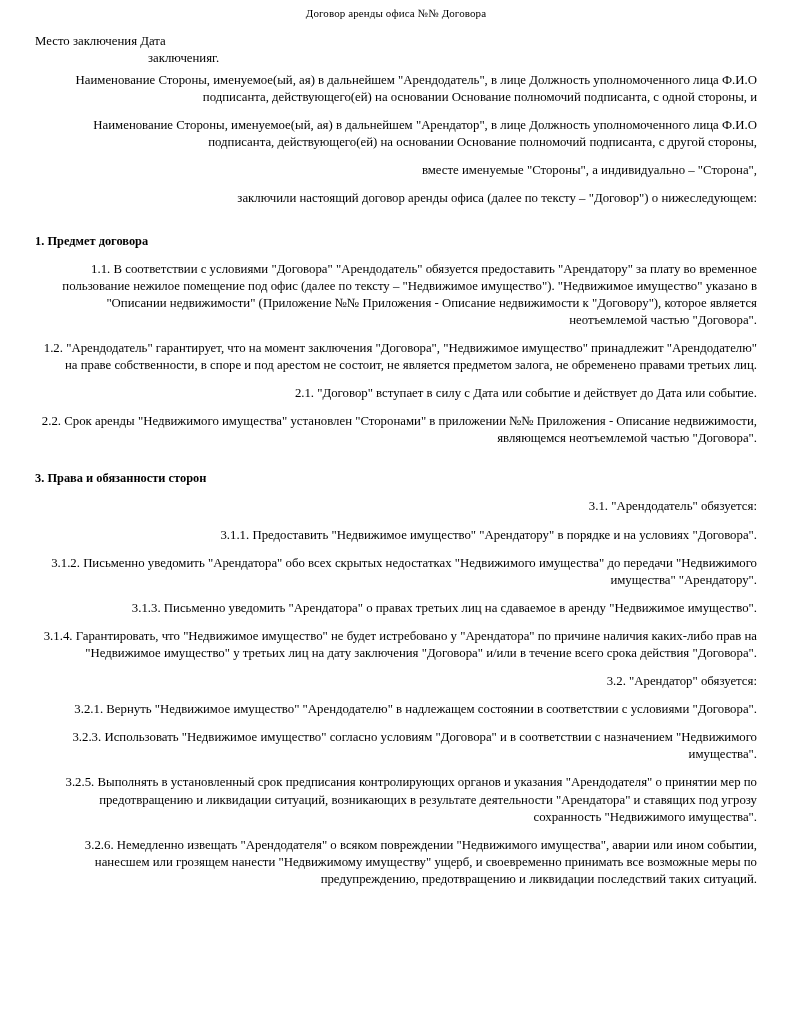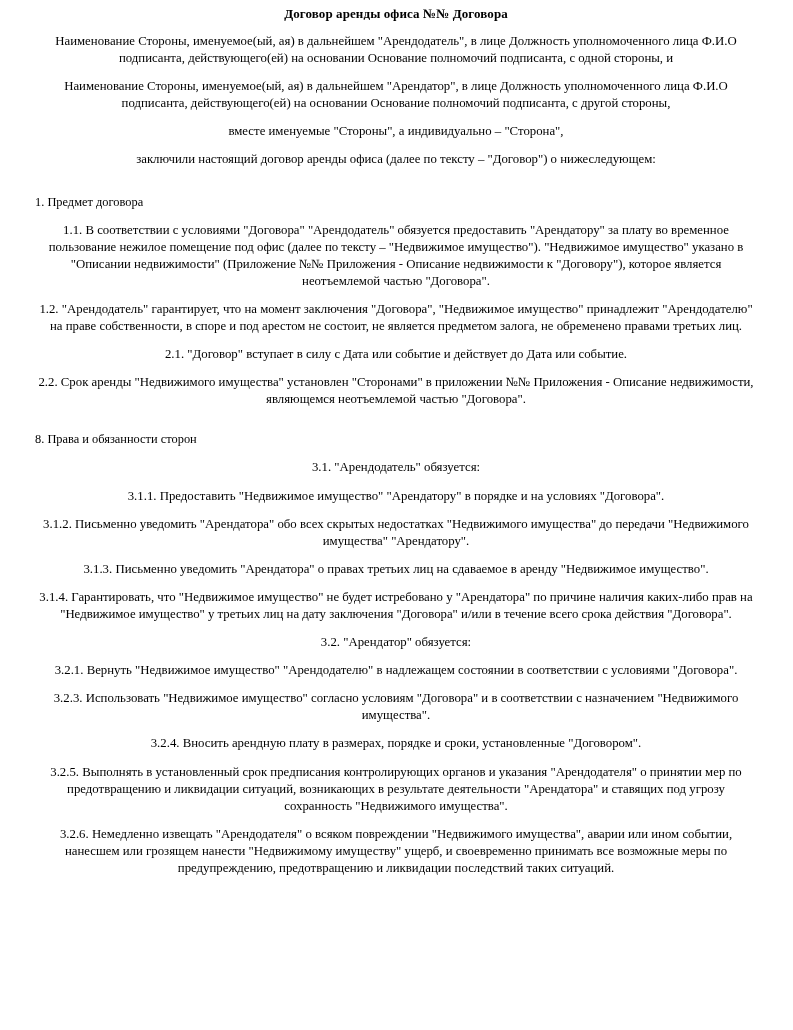--- a/index.html
+++ b/index.html
@@ -15,80 +15,83 @@
     color: #000000;
     -webkit-font-smoothing: antialiased;
   }
   .page {
     box-sizing: border-box;
     width: 793px;
     padding: 6px 36px 0 35px;
   }
   .doc-title {
     text-align: center;
-    font-weight: bold;
-    font-size: 13px;
+    font-weight: normal;
+    font-size: 11px;
     line-height: 15px;
     margin: 0 0 12px 0;
     letter-spacing: 0.1px;
   }
   .place-block {
     font-size: 12.8px;
     line-height: 17px;
     margin: 0 0 5px 0;
   }
   .place-line-1 {
     display: block;
   }
   .place-line-2 {
     display: block;
     padding-left: 113px;
   }
   p.para {
     font-size: 12.8px;
     line-height: 17.1px;
     margin: 0 0 11px 0;
-    text-align: center;
+    text-align: right;
   }
   h2.section {
     font-size: 12.4px;
-    font-weight: normal;
+    font-weight: bold;
     line-height: 16px;
     margin: 23px 0 12px 0;
   }
   h2.section.first {
     margin-top: 25px;
   }
 </style>
 </head>
 <body>
 
 <div class="page">
 
   <div class="doc-title">Договор аренды офиса №№ Договора</div>
 
+  <div class="place-block">
+    <span class="place-line-1">Место заключения Дата</span>
+    <span class="place-line-2">заключенияг.</span>
+  </div>
 
   <p class="para">Наименование Стороны, именуемое(ый, ая) в дальнейшем "Арендодатель", в лице Должность уполномоченного лица Ф.И.О подписанта, действующего(ей) на основании Основание полномочий подписанта, с одной стороны, и</p>
   <p class="para">Наименование Стороны, именуемое(ый, ая) в дальнейшем "Арендатор", в лице Должность уполномоченного лица Ф.И.О подписанта, действующего(ей) на основании Основание полномочий подписанта, с другой стороны,</p>
   <p class="para">вместе именуемые "Стороны", а индивидуально – "Сторона",</p>
   <p class="para">заключили настоящий договор аренды офиса (далее по тексту – "Договор") о нижеследующем:</p>
 
   <h2 class="section first">1. Предмет договора</h2>
   <p class="para">1.1. В соответствии с условиями "Договора" "Арендодатель" обязуется предоставить "Арендатору" за плату во временное пользование нежилое помещение под офис (далее по тексту – "Недвижимое имущество"). "Недвижимое имущество" указано в "Описании недвижимости" (Приложение №№ Приложения - Описание недвижимости к "Договору"), которое является неотъемлемой частью "Договора".</p>
   <p class="para">1.2. "Арендодатель" гарантирует, что на момент заключения "Договора", "Недвижимое имущество" принадлежит "Арендодателю" на праве собственности, в споре и под арестом не состоит,  не является предметом залога, не обременено правами третьих лиц.</p>
 
   <p class="para">2.1. "Договор" вступает в силу с Дата или событие и действует до Дата или событие.</p>
   <p class="para">2.2. Срок аренды "Недвижимого имущества" установлен "Сторонами" в приложении №№ Приложения - Описание недвижимости, являющемся неотъемлемой частью "Договора".</p>
 
-  <h2 class="section">8. Права и обязанности сторон</h2>
+  <h2 class="section">3. Права и обязанности сторон</h2>
   <p class="para">3.1. "Арендодатель" обязуется:</p>
   <p class="para">3.1.1. Предоставить "Недвижимое имущество" "Арендатору" в порядке и на условиях "Договора".</p>
   <p class="para">3.1.2. Письменно уведомить "Арендатора" обо всех скрытых недостатках "Недвижимого имущества" до передачи "Недвижимого имущества" "Арендатору".</p>
   <p class="para">3.1.3. Письменно уведомить "Арендатора" о правах третьих лиц на сдаваемое в аренду "Недвижимое имущество".</p>
   <p class="para">3.1.4. Гарантировать, что "Недвижимое имущество" не будет истребовано у "Арендатора" по причине наличия каких-либо прав на "Недвижимое имущество" у третьих лиц на дату заключения "Договора" и/или в течение всего срока действия "Договора".</p>
   <p class="para">3.2. "Арендатор" обязуется:</p>
   <p class="para">3.2.1. Вернуть "Недвижимое имущество" "Арендодателю" в надлежащем состоянии в соответствии с условиями "Договора".</p>
   <p class="para">3.2.3. Использовать "Недвижимое имущество" согласно условиям "Договора" и в соответствии с назначением "Недвижимого имущества".</p>
-  <p class="para">3.2.4. Вносить арендную плату в размерах, порядке и сроки, установленные "Договором".</p>
   <p class="para">3.2.5. Выполнять в установленный срок предписания контролирующих органов и указания "Арендодателя" о принятии мер по предотвращению и ликвидации ситуаций, возникающих в результате деятельности "Арендатора" и ставящих под угрозу сохранность "Недвижимого имущества".</p>
   <p class="para">3.2.6. Немедленно извещать "Арендодателя" о всяком повреждении "Недвижимого имущества", аварии или ином событии, нанесшем или грозящем нанести "Недвижимому имуществу" ущерб, и своевременно принимать все возможные меры по предупреждению, предотвращению и ликвидации последствий таких ситуаций.</p>
 
 </div>
 
 </body></html>

